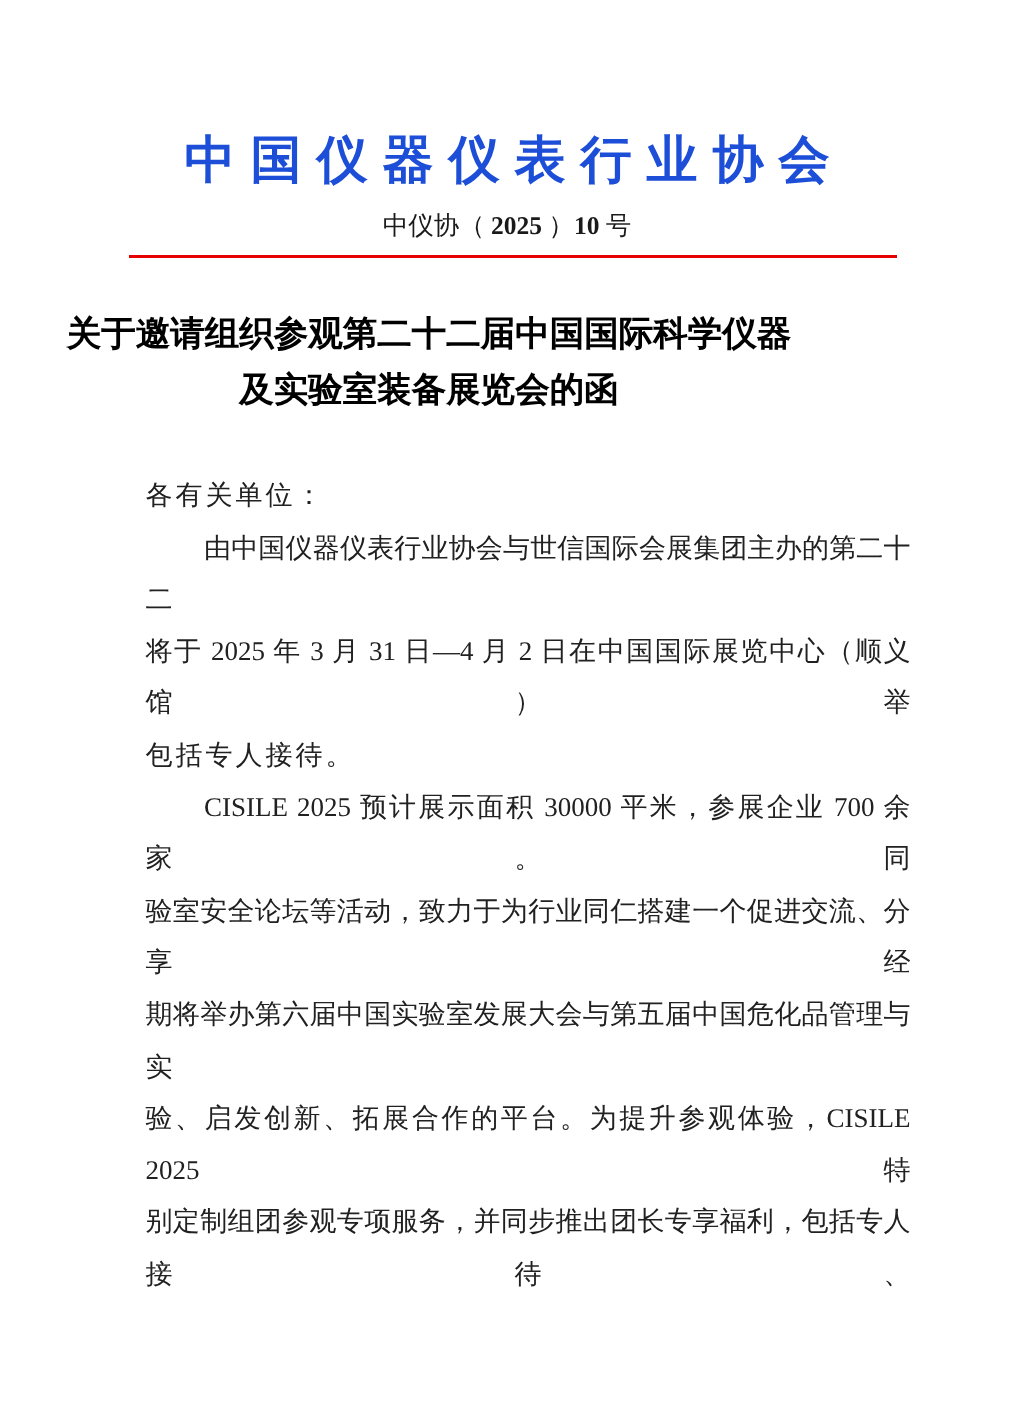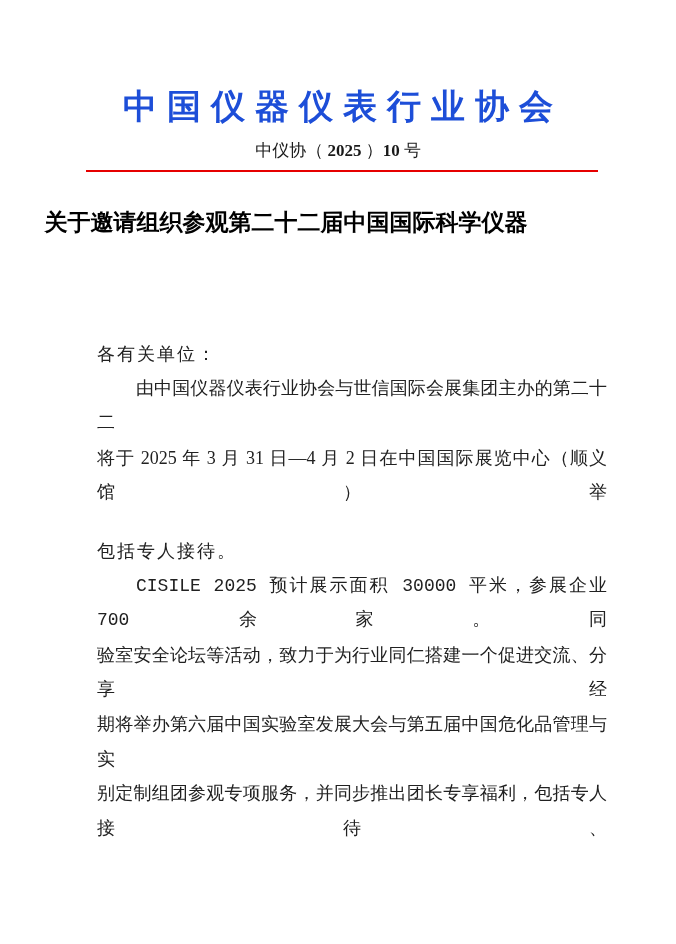--- a/index.html
+++ b/index.html
@@ -75,48 +75,48 @@
     width: 100%;
     text-align: left;
     white-space: normal;
   }
   .bline.just {
     text-align: justify;
     text-align-last: justify;
   }
   .bline.plain {
     letter-spacing: 2px;
-    margin-top: 24px;
   }
   .bline.indent {
     text-indent: 39px;
-    font-family: Liberation Mono, monospace;
   }
 </style>
 </head>
 <body>
 
 <div class="page">
 
   <div class="org-name">中国仪器仪表行业协会</div>
 
   <div class="doc-number">
     <span>中仪协（ </span><span class="num">2025</span><span> ）</span><span class="num">10</span><span> 号</span>
   </div>
 
   <div class="red-rule"></div>
 
   <div class="doc-title">
     <div>关于邀请组织参观第二十二届中国国际科学仪器</div>
+    <div>及实验室装备展览会的函</div>
   </div>
 
   <div class="doc-body">
       <div class="bline plain">各有关单位：</div>
       <div class="bline just indent">由中国仪器仪表行业协会与世信国际会展集团主办的第二十二</div>
       <div class="bline just">将于 2025 年 3 月 31 日—4 月 2 日在中国国际展览中心（顺义馆）举</div>
       <div class="bline plain">包括专人接待。</div>
       <div class="bline just indent">CISILE 2025 预计展示面积 30000 平米，参展企业 700 余家。同</div>
       <div class="bline just">验室安全论坛等活动，致力于为行业同仁搭建一个促进交流、分享经</div>
       <div class="bline just">期将举办第六届中国实验室发展大会与第五届中国危化品管理与实</div>
+      <div class="bline just">验、启发创新、拓展合作的平台。为提升参观体验，CISILE 2025 特</div>
       <div class="bline just">别定制组团参观专项服务，并同步推出团长专享福利，包括专人接待、</div>
     </div>
 
 </div>
 
 </body></html>

